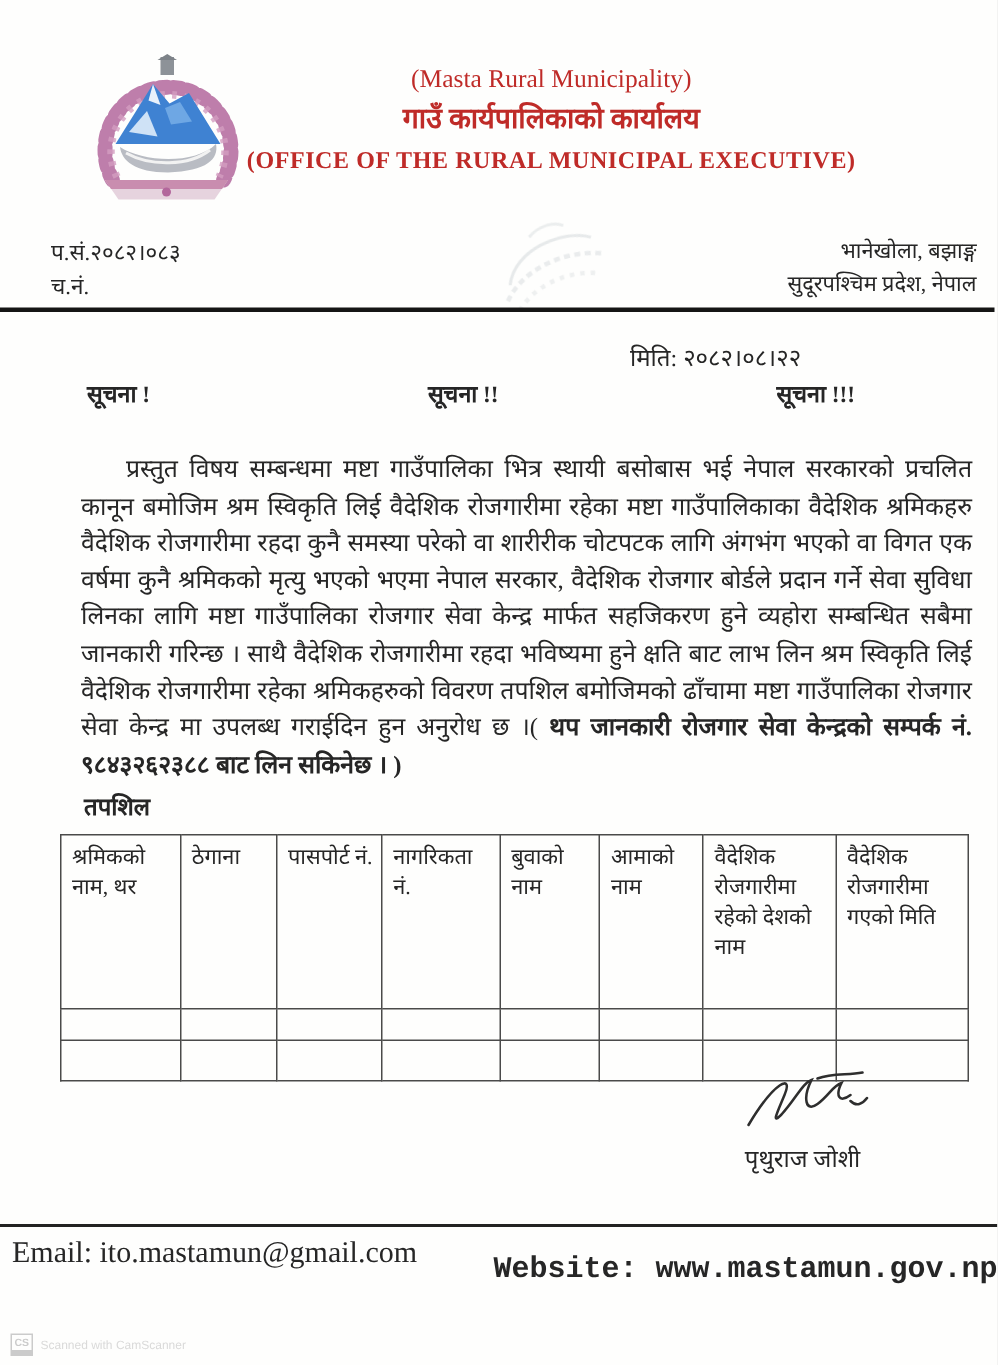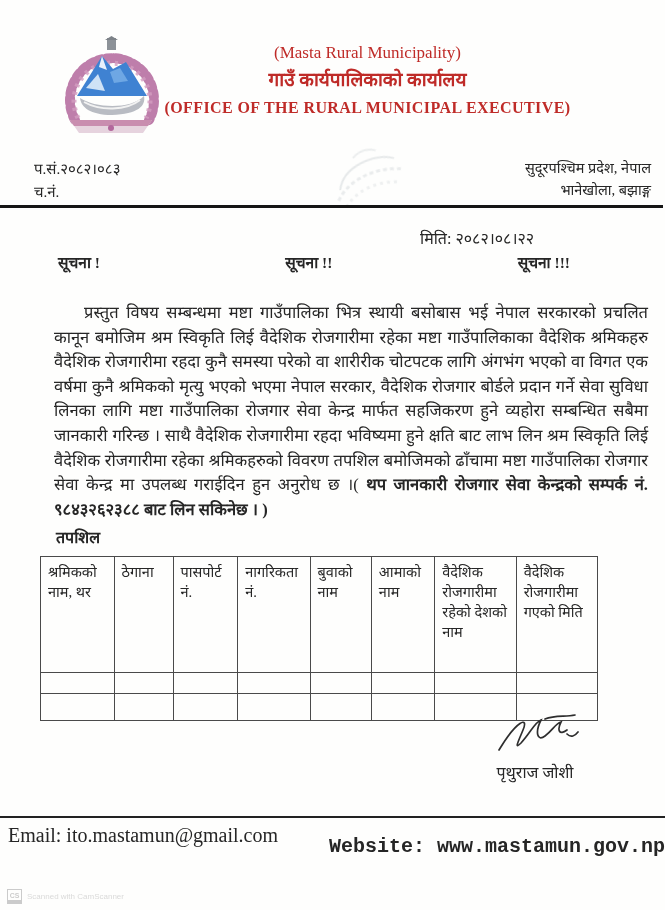--- a/index.html
+++ b/index.html
@@ -22,21 +22,21 @@
   .stamp{position:absolute;left:318px;top:144px;opacity:.55;transform:rotate(-14deg);filter:blur(.4px);}
   .rule1{position:absolute;left:0;top:205px;width:663px;height:3px;background:#151515;}
   .date{position:absolute;left:420px;top:227px;font-size:16px;}
   
   .notices{position:absolute;left:58px;top:251px;width:512px;display:flex;justify-content:space-between;font-weight:bold;font-size:15.5px;}
   .subject{position:absolute;left:55px;top:276px;font-size:16.5px;font-weight:bold;}
   .para{position:absolute;left:54px;top:301px;width:594px;font-size:16.5px;line-height:24.6px;text-align:justify;text-indent:30px;}
   .para .b{font-weight:bold;}
   .tapasil{position:absolute;left:56px;top:526px;font-size:16px;font-weight:bold;}
   
-  table.detail{position:absolute;left:40px;top:556px;width:558px;border-collapse:collapse;table-layout:fixed;padding-left:24px;}
+  table.detail{position:absolute;left:40px;top:556px;width:606px;border-collapse:collapse;table-layout:fixed;padding-left:24px;}
   table.detail th,table.detail td{border:1.2px solid #4a4a4a;font-weight:normal;font-size:14.5px;line-height:20px;text-align:left;vertical-align:top;padding:5px 5px 2px 7px;}
   table.detail th{height:108px;}
   tr.empty-a td{height:13px;}
   tr.empty-b td{height:19px;}
   
   .sig{position:absolute;left:428px;top:714px;width:214px;text-align:center;}
   .sig .name{font-size:16px;line-height:22px;}
   .sig .title{font-size:15.5px;font-weight:bold;line-height:24px;}
   .rule2{position:absolute;left:0;top:816px;width:665px;height:2px;background:#222;}
   .footer-email{position:absolute;left:8px;top:824px;font-size:20px;}
@@ -88,22 +88,22 @@
   <div class="stamp">
     <svg width="92" height="64" viewBox="0 0 92 64">
       <path d="M20,40 C28,18 62,12 80,22" fill="none" stroke="#aab3ba" stroke-width="2" opacity=".5"></path>
       <path d="M16,50 C30,32 60,26 84,34" fill="none" stroke="#b6bec4" stroke-width="3" stroke-dasharray="4 3" opacity=".5"></path>
       <path d="M22,58 C36,44 58,40 78,46" fill="none" stroke="#b6bec4" stroke-width="3" stroke-dasharray="3 4" opacity=".4"></path>
       <path d="M40,12 C48,6 58,6 64,10" fill="none" stroke="#aab3ba" stroke-width="2" opacity=".4"></path>
     </svg>
   </div>
 
   <div class="addr">
+    <div>भानेखोला, बझाङ्ग</div>
     <div>सुदूरपश्चिम प्रदेश, नेपाल</div>
-    <div>भानेखोला, बझाङ्ग</div>
   </div>
 
   <div class="rule1"></div>
 
   <div class="date">मिति: २०८२।०८।२२</div>
 
   <div class="notices">
     <span>सूचना !</span>
     <span>सूचना !!</span>
     <span>सूचना !!!</span>

